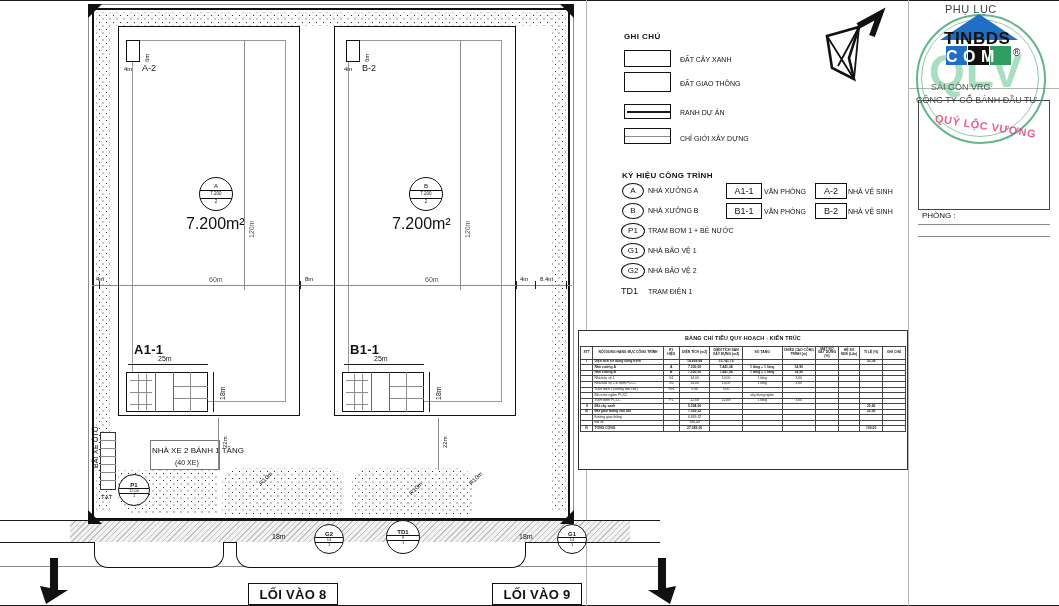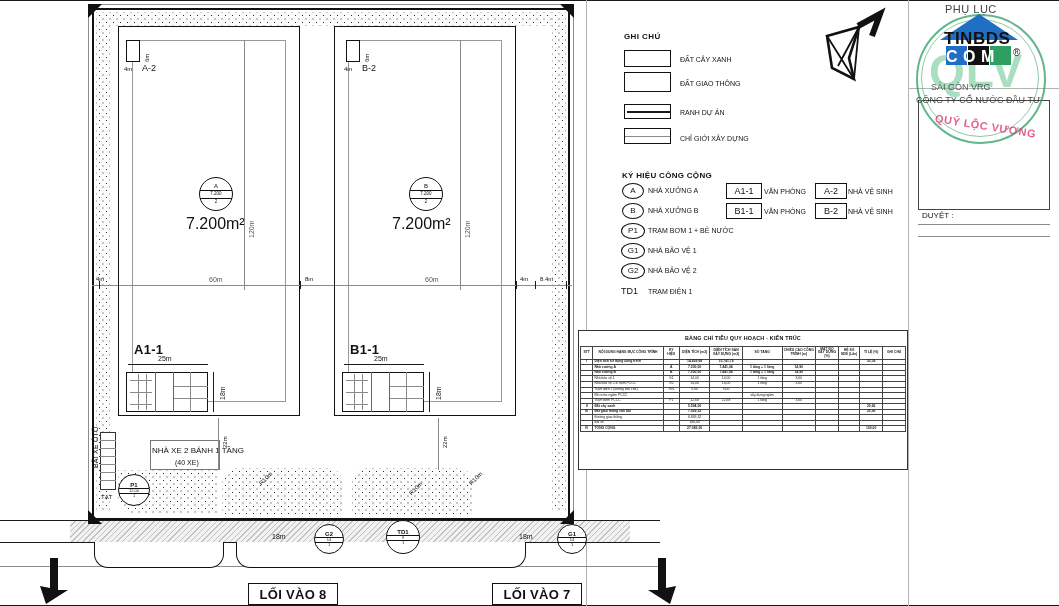--- a/index.html
+++ b/index.html
@@ -275,21 +275,21 @@
   </div>
   <div class="ctag" style="left:557px;top:524px;width:28px;height:28px;">
     <span style="position:relative;font-size:6px;font-weight:bold;">G1</span>
     <span class="d"></span>
     <span style="position:relative;font-size:4px;">14</span>
     <span class="d"></span>
     <span style="position:relative;font-size:4px;">1</span>
   </div>
 
   <div class="ent" style="left:248px;top:583px;width:88px;height:20px;">LỐI VÀO 8</div>
-  <div class="ent" style="left:492px;top:583px;width:88px;height:20px;">LỐI VÀO 7</div>
+  <div class="ent" style="left:492px;top:583px;width:88px;height:20px;">LỐI VÀO 9</div>
 
   <svg class="barrow" style="left:18px;top:556px;" width="50" height="48" viewBox="0 0 50 48">
     <path d="M40 2 L40 34 L50 34 L28 48 L22 30 L32 32 L32 2 Z" fill="#111"></path>
   </svg>
   <svg class="barrow" style="left:648px;top:556px;" width="50" height="48" viewBox="0 0 50 48">
     <path d="M10 2 L10 34 L0 34 L22 48 L28 30 L18 32 L18 2 Z" fill="#111"></path>
   </svg>
 
   <svg class="abs" style="left:88px;top:4px;" width="14" height="14">
       <polygon points="0,0 14,0 0,14" fill="#111"></polygon>
@@ -315,21 +315,21 @@
   <div class="sw" style="left:624px;top:104px;width:47px;height:15px;">
     <div class="ln hl" style="left:2px;top:6px;width:43px;height:2px;"></div>
   </div>
   <div class="t t7" style="left:680px;top:109px;">RANH DỰ ÁN</div>
 
   <div class="sw" style="left:624px;top:128px;width:47px;height:16px;">
     <div class="ln hl thin" style="left:0;top:7px;width:45px;"></div>
   </div>
   <div class="t t7" style="left:680px;top:135px;">CHỈ GIỚI XÂY DỰNG</div>
 
-  <div class="t t8 b" style="left:622px;top:172px;letter-spacing:.3px;">KÝ HIỆU CÔNG CỘNG</div>
+  <div class="t t8 b" style="left:622px;top:172px;letter-spacing:.3px;">KÝ HIỆU CÔNG TRÌNH</div>
 
   <div class="ctag" style="left:622px;top:183px;width:20px;height:14px;border-radius:50%;">
     <span style="position:relative;font-size:8px;">A</span>
   </div>
   <div class="t t7" style="left:648px;top:187px;">NHÀ XƯỞNG A</div>
 
   <div class="ctag" style="left:622px;top:203px;width:20px;height:14px;border-radius:50%;">
     <span style="position:relative;font-size:8px;">B</span>
   </div>
   <div class="t t7" style="left:648px;top:207px;">NHÀ XƯỞNG B</div>
@@ -556,21 +556,21 @@
           <td class="ctr" style="font-weight: bold;"></td>
           <td class="ctr" style="font-weight: bold;"></td>
           <td class="ctr" style="font-weight: bold;">100,00</td>
           <td class="ctr" style="font-weight: bold;"></td>
         </tr>
       </tbody>
   </table>
 
   <div class="t t11" style="left:945px;top:4px;letter-spacing:.5px;color:#444;">PHỤ LỤC</div>
   <div class="abs" style="left:918px;top:100px;width:132px;height:110px;border:1px solid #444;box-sizing:border-box;"></div>
-  <div class="t t8" style="left:922px;top:212px;">DUYỆT :</div>
+  <div class="t t8" style="left:922px;top:212px;">PHÒNG :</div>
   <div class="ln hl thin" style="left:918px;top:224px;width:132px;"></div>
   <div class="ln hl thin" style="left:918px;top:236px;width:132px;"></div>
 
   <div id="wm">
 
     <div class="stampring" style="left:916px;top:14px;width:126px;height:126px;opacity:.75;"></div>
     <div class="stampring" style="left:921px;top:19px;width:116px;height:116px;border-width:1px;opacity:.55;"></div>
 
     <div class="t" style="left:929px;top:48px;font-size:46px;font-weight:bold;color:#63c48e;opacity:.55;letter-spacing:1px;">QLV</div>
 
@@ -579,17 +579,17 @@
     </svg>
 
     <div class="tinbds" style="left:944px;top:29px;font-size:17px;color:#111;">TINBDS</div>
     <div class="abs" style="left:946px;top:46px;width:21px;height:19px;background:#1f6fc4;"></div>
     <div class="abs" style="left:968px;top:46px;width:21px;height:19px;background:#111;"></div>
     <div class="abs" style="left:990px;top:46px;width:21px;height:19px;background:#2e9e63;"></div>
     <div class="tinbds" style="left:946px;top:48px;font-size:16px;color:#fff;letter-spacing:5.5px;">COM</div>
     <div class="t" style="left:1013px;top:48px;font-size:10px;color:#111;">®</div>
 
     <div class="t" style="left:931px;top:83px;font-size:9px;color:#2f2f2f;opacity:.8;">SÀI GÒN VRG</div>
-    <div class="t" style="left:916px;top:96px;font-size:9px;color:#2f2f2f;opacity:.85;">CÔNG TY CỔ NƯỚC ĐẦU TƯ</div>
+    <div class="t" style="left:916px;top:96px;font-size:9px;color:#2f2f2f;opacity:.85;">CÔNG TY CỔ BÁNH ĐẦU TƯ</div>
     <div class="t" style="left:936px;top:113px;font-size:11px;font-weight:bold;color:#e0457b;opacity:.85;transform:rotate(9deg);transform-origin:0 0;letter-spacing:.5px;">QUÝ LỘC VƯỢNG</div>
   </div>
 
 </div>
 
 </body></html>

